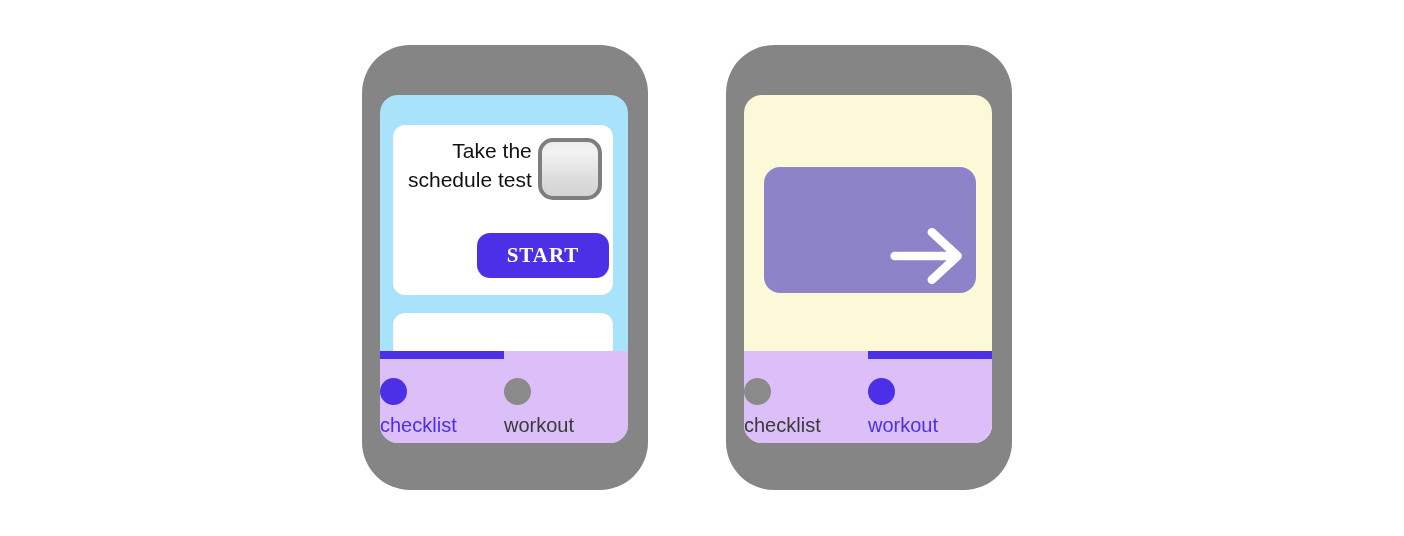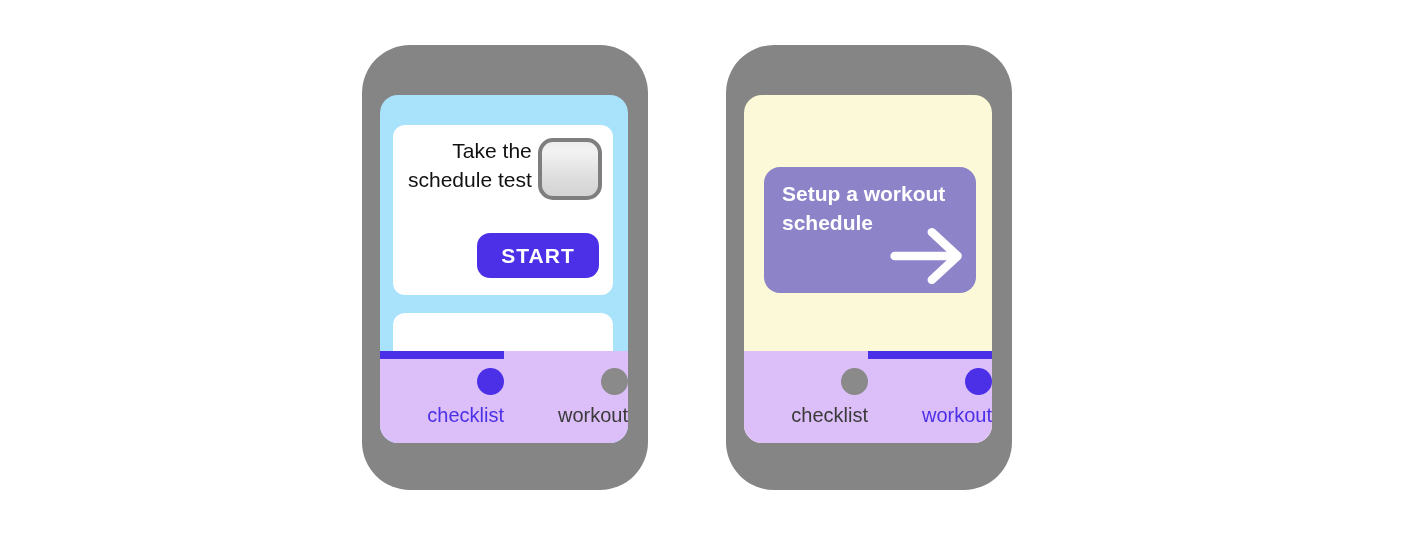--- a/index.html
+++ b/index.html
@@ -26,34 +26,34 @@
   .screen{position:absolute;left:18px;top:50px;width:248px;height:348px;border-radius:18px;overflow:hidden;display:flex;flex-direction:column;}
   .screen.blue{background:var(--screen-checklist-bg);}
   .screen.yellow{background:var(--screen-workout-bg);}
 
   .content{position:relative;flex:1;overflow:hidden;}
 
   
   .task-card{position:absolute;left:13px;top:30px;width:220px;height:170px;background:#ffffff;border-radius:12px;}
   .task-title{position:absolute;left:15px;top:11px;font-size:21px;line-height:29px;font-weight:400;color:var(--title-text);text-align:right;}
   .checkbox{position:absolute;right:11px;top:13px;width:64px;height:62px;border:4px solid var(--checkbox-border);border-radius:15px;background:linear-gradient(180deg,#ececec 0%,#f2f2f2 18%,#dcdcdc 70%,#d4d4d4 100%);}
-  .start-btn{position:absolute;left:84px;top:108px;width:122px;height:45px;border:none;border-radius:13px;background:var(--accent);color:#ffffff;font-family:Liberation Sans, sans-serif;font-size:21px;font-weight:700;letter-spacing:1px;cursor:pointer;}
+  .start-btn{position:absolute;left:84px;top:108px;width:132px;height:45px;border:none;border-radius:13px;background:var(--accent);color:#ffffff;font-family:Liberation Serif, serif;font-size:21px;font-weight:700;letter-spacing:1px;cursor:pointer;}
   .peek-card{position:absolute;left:13px;top:218px;width:220px;height:44px;background:#ffffff;border-radius:12px 12px 0 0;}
 
   
   .schedule-card{position:absolute;left:20px;top:72px;width:212px;height:126px;background:var(--card-purple);border-radius:16px;cursor:pointer;}
   .schedule-title{position:absolute;left:18px;top:12px;font-size:21px;line-height:29px;font-weight:600;color:#ffffff;}
   .arrow-wrap{position:absolute;right:8px;bottom:6px;width:80px;height:62px;}
 
   
   .tabbar{position:relative;height:92px;background:var(--tab-bar-bg);display:flex;}
   .indicator{position:absolute;top:0;width:50%;height:8px;background:var(--accent);}
   .indicator.pos-left{left:0;}
   .indicator.pos-right{left:50%;}
-  .tab{width:50%;display:flex;flex-direction:column;align-items:flex-end;padding-top:17px;cursor:pointer;}
+  .tab{width:50%;display:flex;flex-direction:column;align-items:flex-start;padding-top:27px;cursor:pointer;}
   .dot{width:27px;height:27px;border-radius:50%;}
   .dot.active{background:var(--accent);}
   .dot.inactive{background:var(--inactive-gray);}
   .tab-label{margin-top:9px;font-size:20px;font-weight:500;}
   .tab-label.active{color:var(--accent);}
   .tab-label.inactive{color:var(--inactive-label);}
 </style>
 </head>
 <body>
 
@@ -87,24 +87,20 @@
         </div>
       </div>
     </div>
   </div>
 
   <div class="phone right">
     <div class="screen yellow">
       <div class="content">
 
         <div class="schedule-card">
-          <div class="schedule-title">
-            <div>Setup a workout</div>
-            <div>schedule</div>
-          </div>
           <span class="arrow-wrap">
             <svg width="80" height="62" viewBox="0 0 84 64" fill="none">
               <path d="M7 32 H66" stroke="#ffffff" stroke-width="9" stroke-linecap="round"></path>
               <path d="M46 7 L73 32 L46 57" stroke="#ffffff" stroke-width="9" stroke-linecap="round" stroke-linejoin="round" fill="none"></path>
             </svg>
           </span>
         </div>
       </div>
 
       <div class="tabbar">

